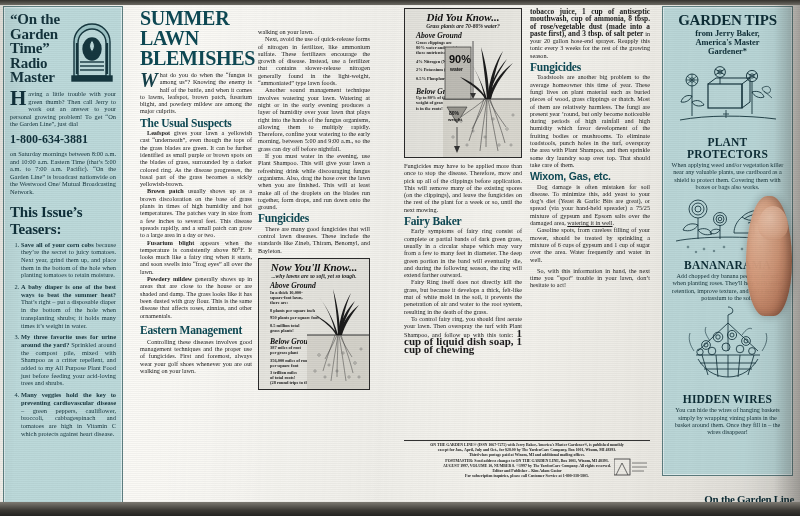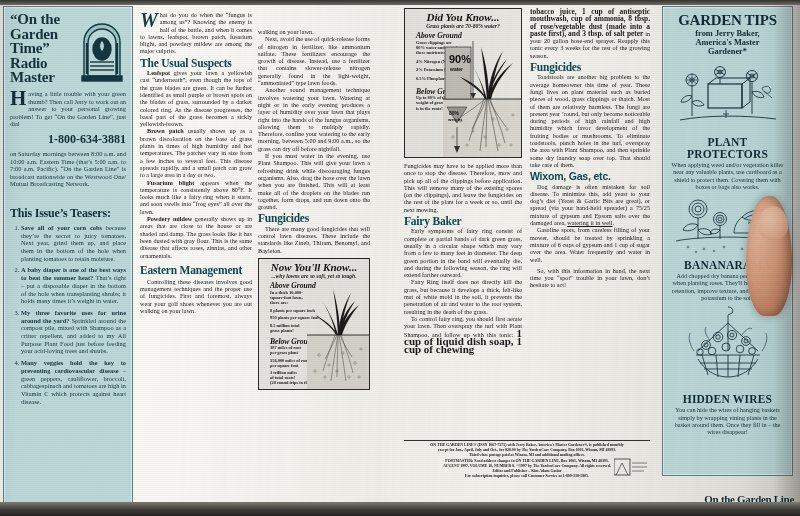--- a/index.html
+++ b/index.html
@@ -24,21 +24,21 @@
     mix-blend-mode:multiply;opacity:.55;
   }
   #grain{
     position:absolute;inset:0;pointer-events:none;opacity:.10;
     background-image:repeating-linear-gradient(0deg, rgba(0,0,0,.35) 0 1px, rgba(255,255,255,0) 1px 2px);
   }
 
   .col{position:absolute;top:0;}
 
   
-  #c1{left:3px;top:6px;width:130px;height:504px;}
+  #c1{left:3px;top:6px;width:120px;height:504px;}
   .tealbox{
     background:#bcd9da;
     border:1px solid #5d7e80;
     box-shadow:0 0 0 1px rgba(255,255,255,.5) inset;
     padding:5px 6px 6px 6px;
     box-sizing:border-box;
   }
   .radio-title{
     font-family:"Liberation Serif", serif;
     font-weight:bold;font-size:15px;line-height:14.5px;
@@ -46,26 +46,26 @@
     width:72px;
   }
   .radio-head{position:relative;min-height:78px;}
   .radio-art{position:absolute;right:-2px;top:4px;width:52px;height:66px;}
   .dropcap{
     float:left;font-size:21px;line-height:17px;font-weight:bold;
     padding-right:2px;color:#10303a;font-family:"Liberation Serif",serif;
   }
   .body-s{font-size:6.4px;line-height:7.6px;text-align:justify;color:#14333c;}
   .phone{
-    text-align:right;font-weight:bold;font-size:12px;color:#10303a;
+    text-align:left;font-weight:bold;font-size:12px;color:#10303a;
     margin:4px 0 3px 0;font-family:"Liberation Serif",serif;
   }
   .teaser-head{
-    font-family:"Liberation Serif",serif;font-weight:bold;font-size:12px;
-    color:#10303a;margin:18px 0 3px 0;letter-spacing:-.2px;
+    font-family:"Liberation Serif",serif;font-weight:bold;font-size:15px;
+    color:#10303a;margin:8px 0 3px 0;letter-spacing:-.2px;
   }
   ol.teasers{margin:0;padding:0 0 0 11px;}
   ol.teasers li{font-size:6.4px;line-height:7.7px;text-align:justify;margin-bottom:4px;color:#14333c;}
   ol.teasers li b{font-weight:bold;}
 
   
   .artcol{font-size:6.2px;line-height:7.3px;text-align:justify;color:#1b1b1b;}
   .artcol p{margin:0 0 0 0;text-indent:7px;}
   .artcol p.noind{text-indent:0;}
   h1.headline{
@@ -212,20 +212,21 @@
 
     <ol class="teasers">
       <li><b>Save all of your corn cobs</b> <span>because they’re the secret to juicy tomatoes. Next year, grind them up, and place them in the bottom of the hole when planting tomatoes to retain moisture.</span></li>
       <li><b>A baby diaper is one of the best ways to beat the summer heat?</b> <span>That’s right – put a disposable diaper in the bottom of the hole when transplanting shrubs; it holds many times it’s weight in water.</span></li>
       <li><b>My three favorite uses for urine around the yard?</b> <span>Sprinkled around the compost pile, mixed with Shampoo as a critter repellent, and added to my All Purpose Plant Food just before feeding your acid-loving trees and shrubs.</span></li>
       <li><b>Many veggies hold the key to preventing cardiovascular disease</b> <span>– green peppers, cauliflower, broccoli, cabbagespinach and tomatoes are high in Vitamin C which protects against heart disease.</span></li>
     </ol>
   </div>
 
   <div class="col artcol" id="c2">
+    <h1 class="headline"><span>SUMMER LAWN BLEMISHES</span></h1>
     <p class="noind" style="margin-top:3px"><span class="bigcap">W</span><span>hat do you do when the “fungus is among us”? Knowing the enemy is half of the battle, and when it comes to lawns, leafspot, brown patch, fusarium blight, and powdery mildew are among the major culprits.</span></p>
 
     <h2 class="sec">The Usual Suspects</h2>
     <p><b>Leafspot</b> <span>gives your lawn a yellowish cast “underneath”, even though the tops of the grass blades are green. It can be further identified as small purple or brown spots on the blades of grass, surrounded by a darker colored ring. As the disease progresses, the basal part of the grass becomes a sickly yellowish-brown.</span></p>
     <p><b>Brown patch</b> <span>usually shows up as a brown discoloration on the base of grass plants in times of high humidity and hot temperatures. The patches vary in size from a few inches to several feet. This disease spreads rapidly, and a small patch can grow to a large area in a day or two.</span></p>
     <p><b>Fusarium blight</b> <span>appears when the temperature is consistently above 80°F. It looks much like a fairy ring when it starts, and soon swells into “frog eyes” all over the lawn.</span></p>
     <p><b>Powdery mildew</b> <span>generally shows up in areas that are close to the house or are shaded and damp. The grass looks like it has been dusted with gray flour. This is the same disease that affects roses, zinnias, and other ornamentals.</span></p>
 
     <h2 class="sec" style="line-height:12px"><span>Eastern Management</span></h2>
     <p>Controlling these diseases involves good management techniques and the proper use of fungicides. First and foremost, always wear your golf shoes whenever you are out walking on your lawn.</p>

